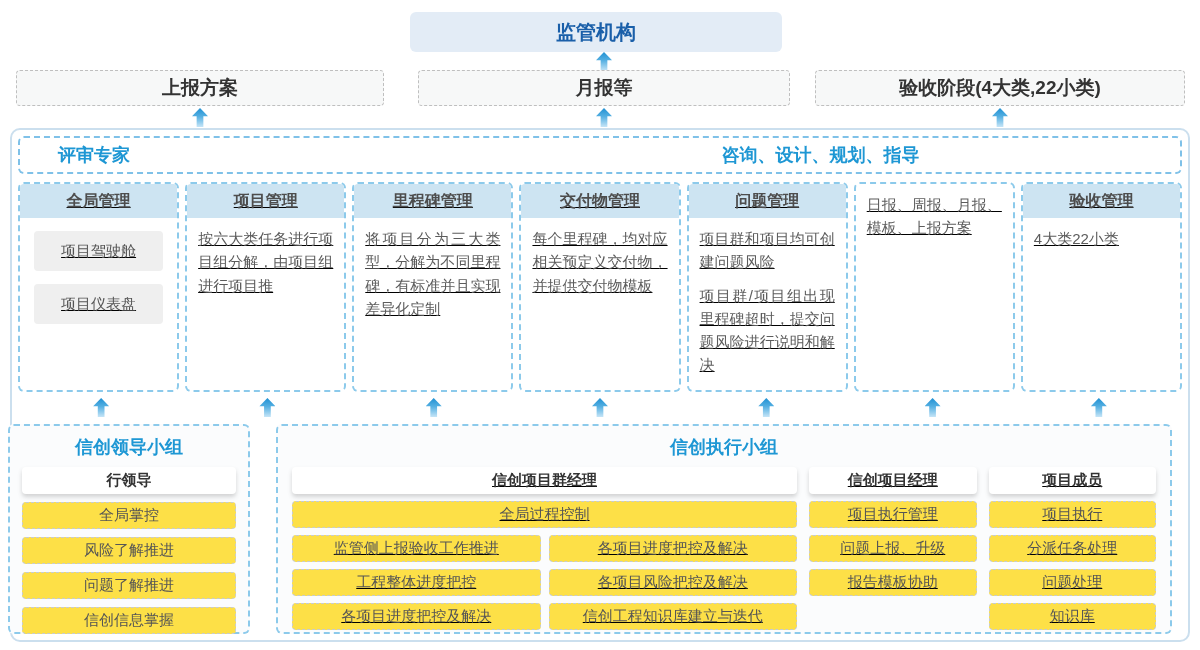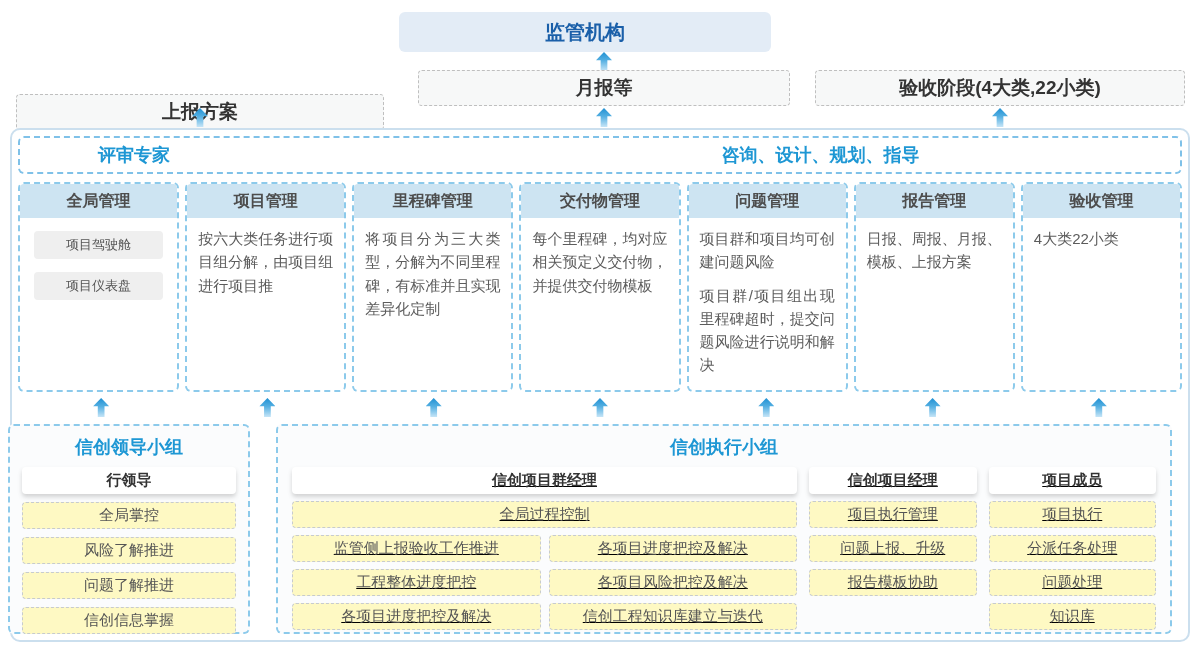--- a/index.html
+++ b/index.html
@@ -5,80 +5,80 @@
   html,body{margin:0;padding:0;}
   body{
     width:1200px;height:650px;position:relative;background:#ffffff;
     font-family:"Liberation Sans","DejaVu Sans",sans-serif;
     -webkit-font-smoothing:antialiased;
   }
   .center{display:flex;align-items:center;justify-content:center;}
 
   
   .regulator{
-    position:absolute;left:399px;top:12px;width:372px;height:40px;
+    position:absolute;left:410px;top:12px;width:372px;height:40px;
     background:#e3ecf6;border-radius:6px;
     font-size:20px;font-weight:bold;color:#1a5fa9;
   }
 
   
   .arrow{
     width:16px;height:19px;
     background:linear-gradient(180deg,#1f90d3 0%,#56b0e2 45%,#c6e5f7 100%);
     clip-path:polygon(50% 0%,100% 44%,71% 44%,71% 100%,29% 100%,29% 44%,0% 44%);
   }
   .arrow-slot{position:absolute;width:16px;}
 
   
   .channel{
     position:absolute;top:70px;height:36px;box-sizing:border-box;
     background:#f7f8f8;border:1.5px dashed #bfbfbf;border-radius:4px;
     font-size:19px;font-weight:bold;color:#333333;
   }
-  #channel-0{left:16px;width:368px;margin-top:24px;}
+  #channel-0{left:16px;width:368px;}
   #channel-1{left:418px;width:372px;}
   #channel-2{left:815px;width:370px;}
 
   
   .main-frame{
     position:absolute;left:10px;top:128px;width:1180px;height:514px;
     box-sizing:border-box;border:2px solid #cbdfee;border-radius:10px;background:#ffffff;
   }
 
   .expert-bar{
     position:absolute;left:18px;top:136px;width:1164px;height:38px;box-sizing:border-box;
     border:2px dashed #7fc1e8;border-radius:6px;background:#ffffff;
   }
   .expert-bar .bar-title{
     position:absolute;top:50%;transform:translateY(-50%);
     font-size:18px;font-weight:bold;color:#1e97d4;white-space:nowrap;
   }
-  .expert-bar .left-title{left:38px;margin-left:40px;}
+  .expert-bar .left-title{left:38px;}
   .expert-bar .right-title{left:69%;transform:translate(-50%,-50%);}
 
   
   .columns{
     position:absolute;left:18px;top:182px;width:1164px;height:210px;
-    display:grid;grid-template-columns:repeat(7,1fr);gap:6px;
+    display:grid;grid-template-columns:repeat(7,1fr);gap:6px;text-decoration:underline;
   }
   .module{
     box-sizing:border-box;border:2px dashed #8ccaeb;border-radius:6px;background:#ffffff;
     overflow:hidden;display:flex;flex-direction:column;
   }
   .module-head{
     flex:0 0 34px;background:#cde4f2;
     font-size:16px;font-weight:bold;color:#4d4d4d;
   }
   .module-body{
     padding:9px 11px 0;font-size:15px;color:#5c5c5c;line-height:1.55;text-align:justify;
   }
   .module-body p{margin:0 0 10px;}
   .pill{
-    margin:13px 14px 0;height:28px;background:#efefef;border-radius:4px;
-    font-size:13px;color:#555555;
+    margin:13px 14px 0;height:40px;background:#efefef;border-radius:4px;
+    font-size:15px;color:#555555;
   }
 
   .mid-arrows{
     position:absolute;left:18px;top:398px;width:1164px;height:22px;
     display:grid;grid-template-columns:repeat(7,1fr);
   }
   .mid-arrows .cell{display:flex;align-items:flex-start;justify-content:center;}
 
   
   .bottom-row{
@@ -93,21 +93,21 @@
   }
   .leader-group{flex:0 0 242px;padding:0 12px;}
   .exec-group{flex:1;padding:0 14px;}
 
   .whitehead{
     height:27px;background:#ffffff;border-radius:4px;
     box-shadow:0 3px 4px rgba(90,90,90,0.25);
     font-size:15px;font-weight:bold;color:#333333;
   }
   .ditem{
-    height:27px;box-sizing:border-box;background:#fef9c3;
+    height:27px;box-sizing:border-box;background:#fde047;
     border:1.5px dashed #c7cbce;border-radius:4px;
     font-size:15px;color:#555555;margin-top:7px;white-space:nowrap;
   }
   .leader-group .ditem{margin-top:8px;}
   .leader-group .whitehead{margin-top:2px;}
 
   .exec-cols{display:flex;gap:12px;}
   .exec-sub{display:flex;flex-direction:column;text-decoration:underline;}
   .sub-pgm{flex:0 0 505px;}
   .sub-pm{flex:1;}
@@ -183,21 +183,20 @@
 
   <div class="module">
     <div class="module-head center">问题管理</div>
     <div class="module-body">
       <p>项目群和项目均可创建问题风险</p>
       <p>项目群/项目组出现里程碑超时，提交问题风险进行说明和解决</p>
     </div>
   </div>
 
   <div class="module">
-    <div class="module-head center">报告管理</div>
     <div class="module-body">
       <p>日报、周报、月报、模板、上报方案</p>
     </div>
   </div>
 
   <div class="module">
     <div class="module-head center">验收管理</div>
     <div class="module-body">
       <p>4大类22小类</p>
     </div>

